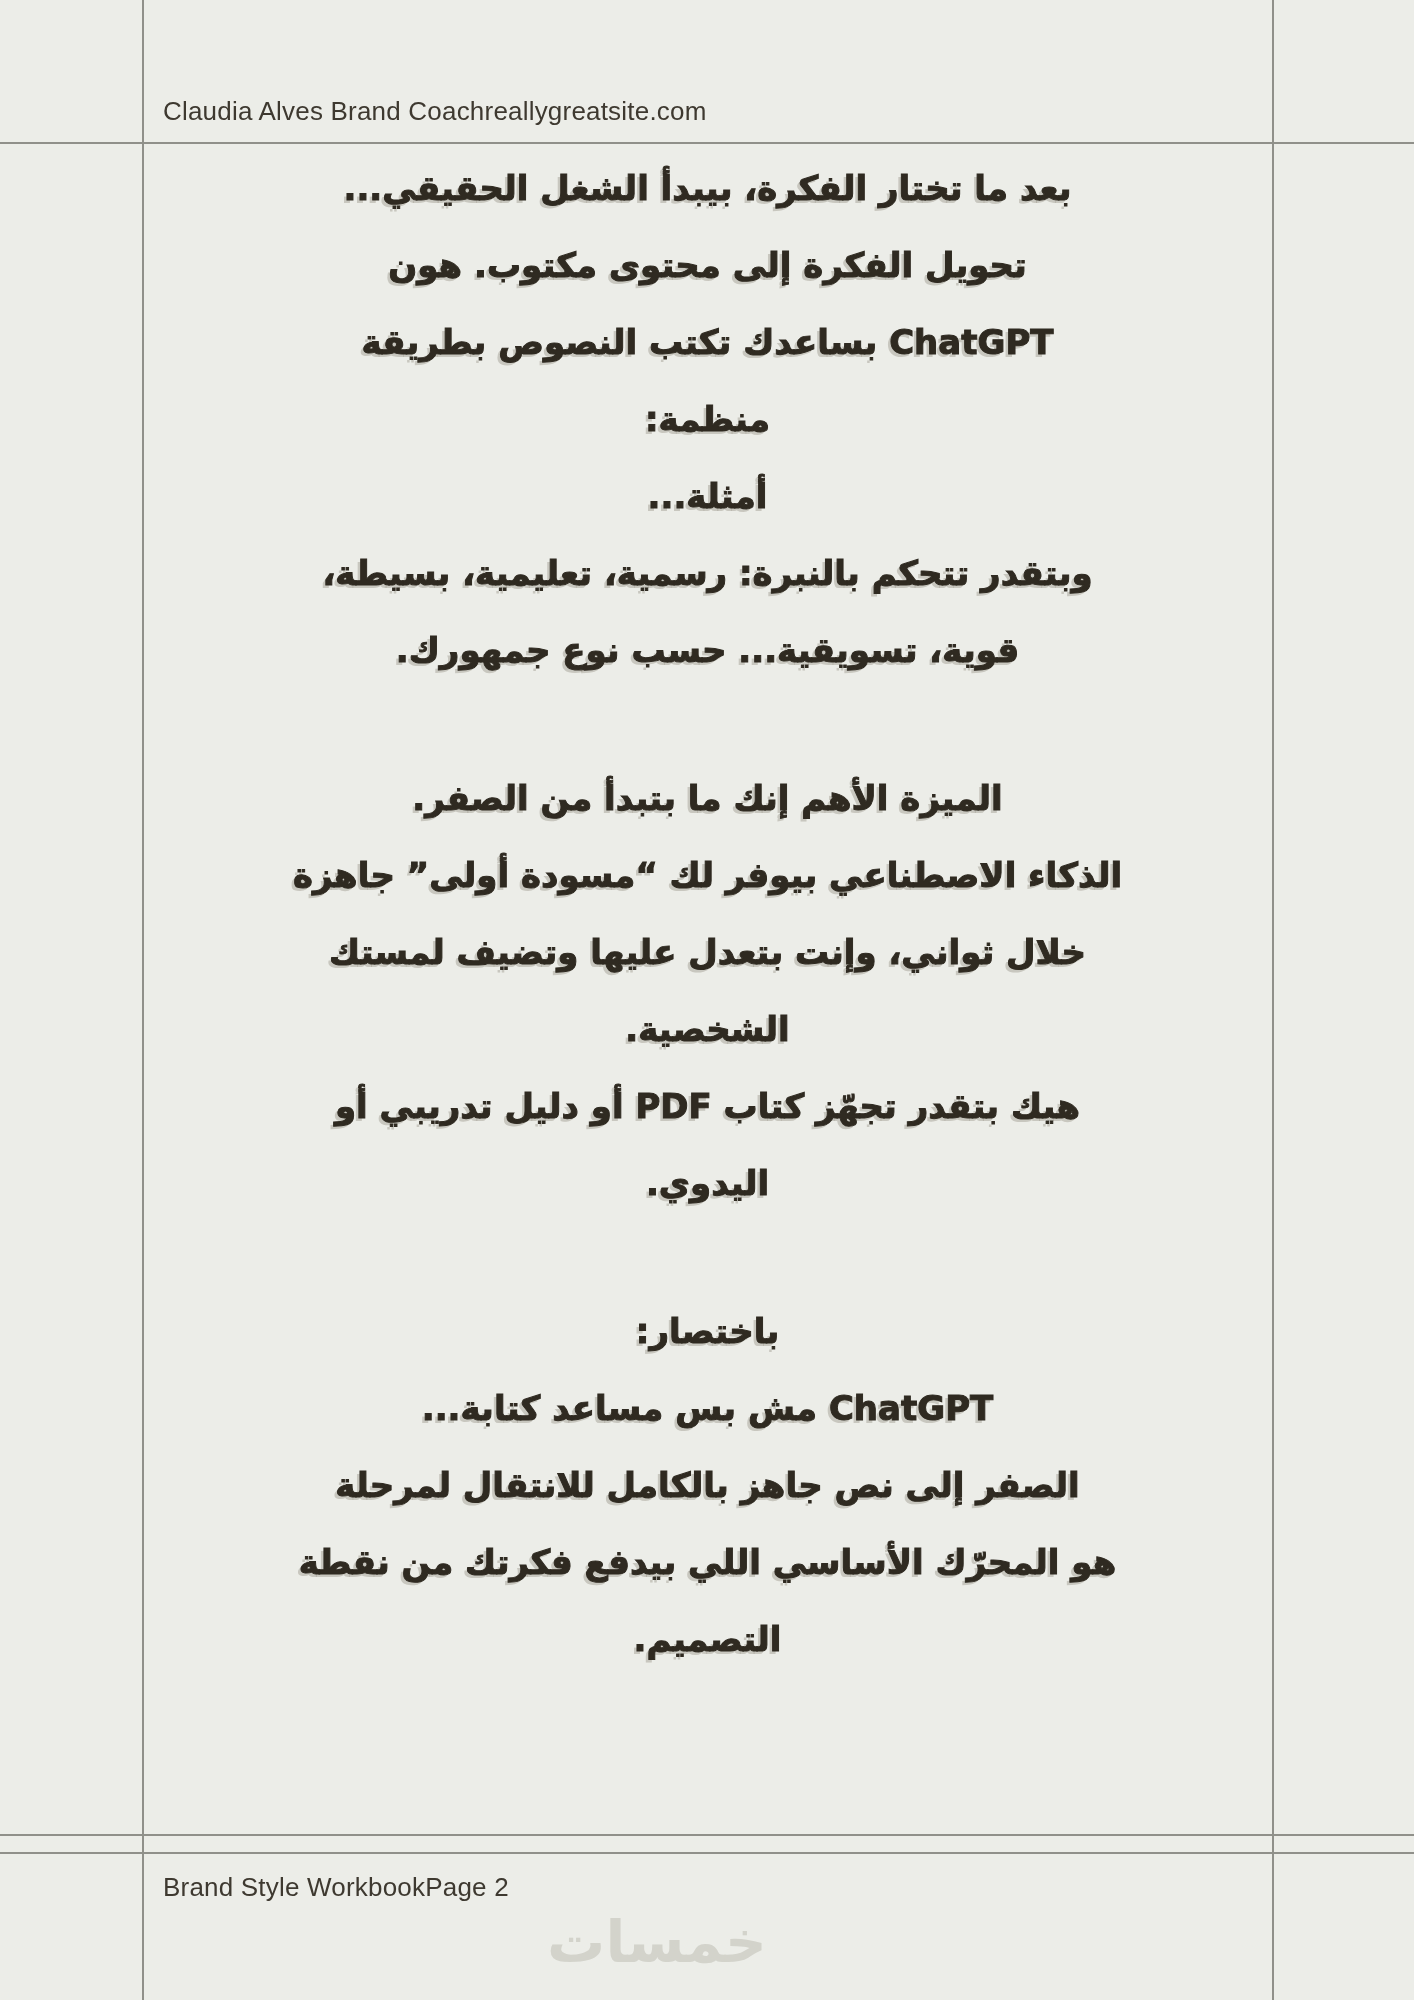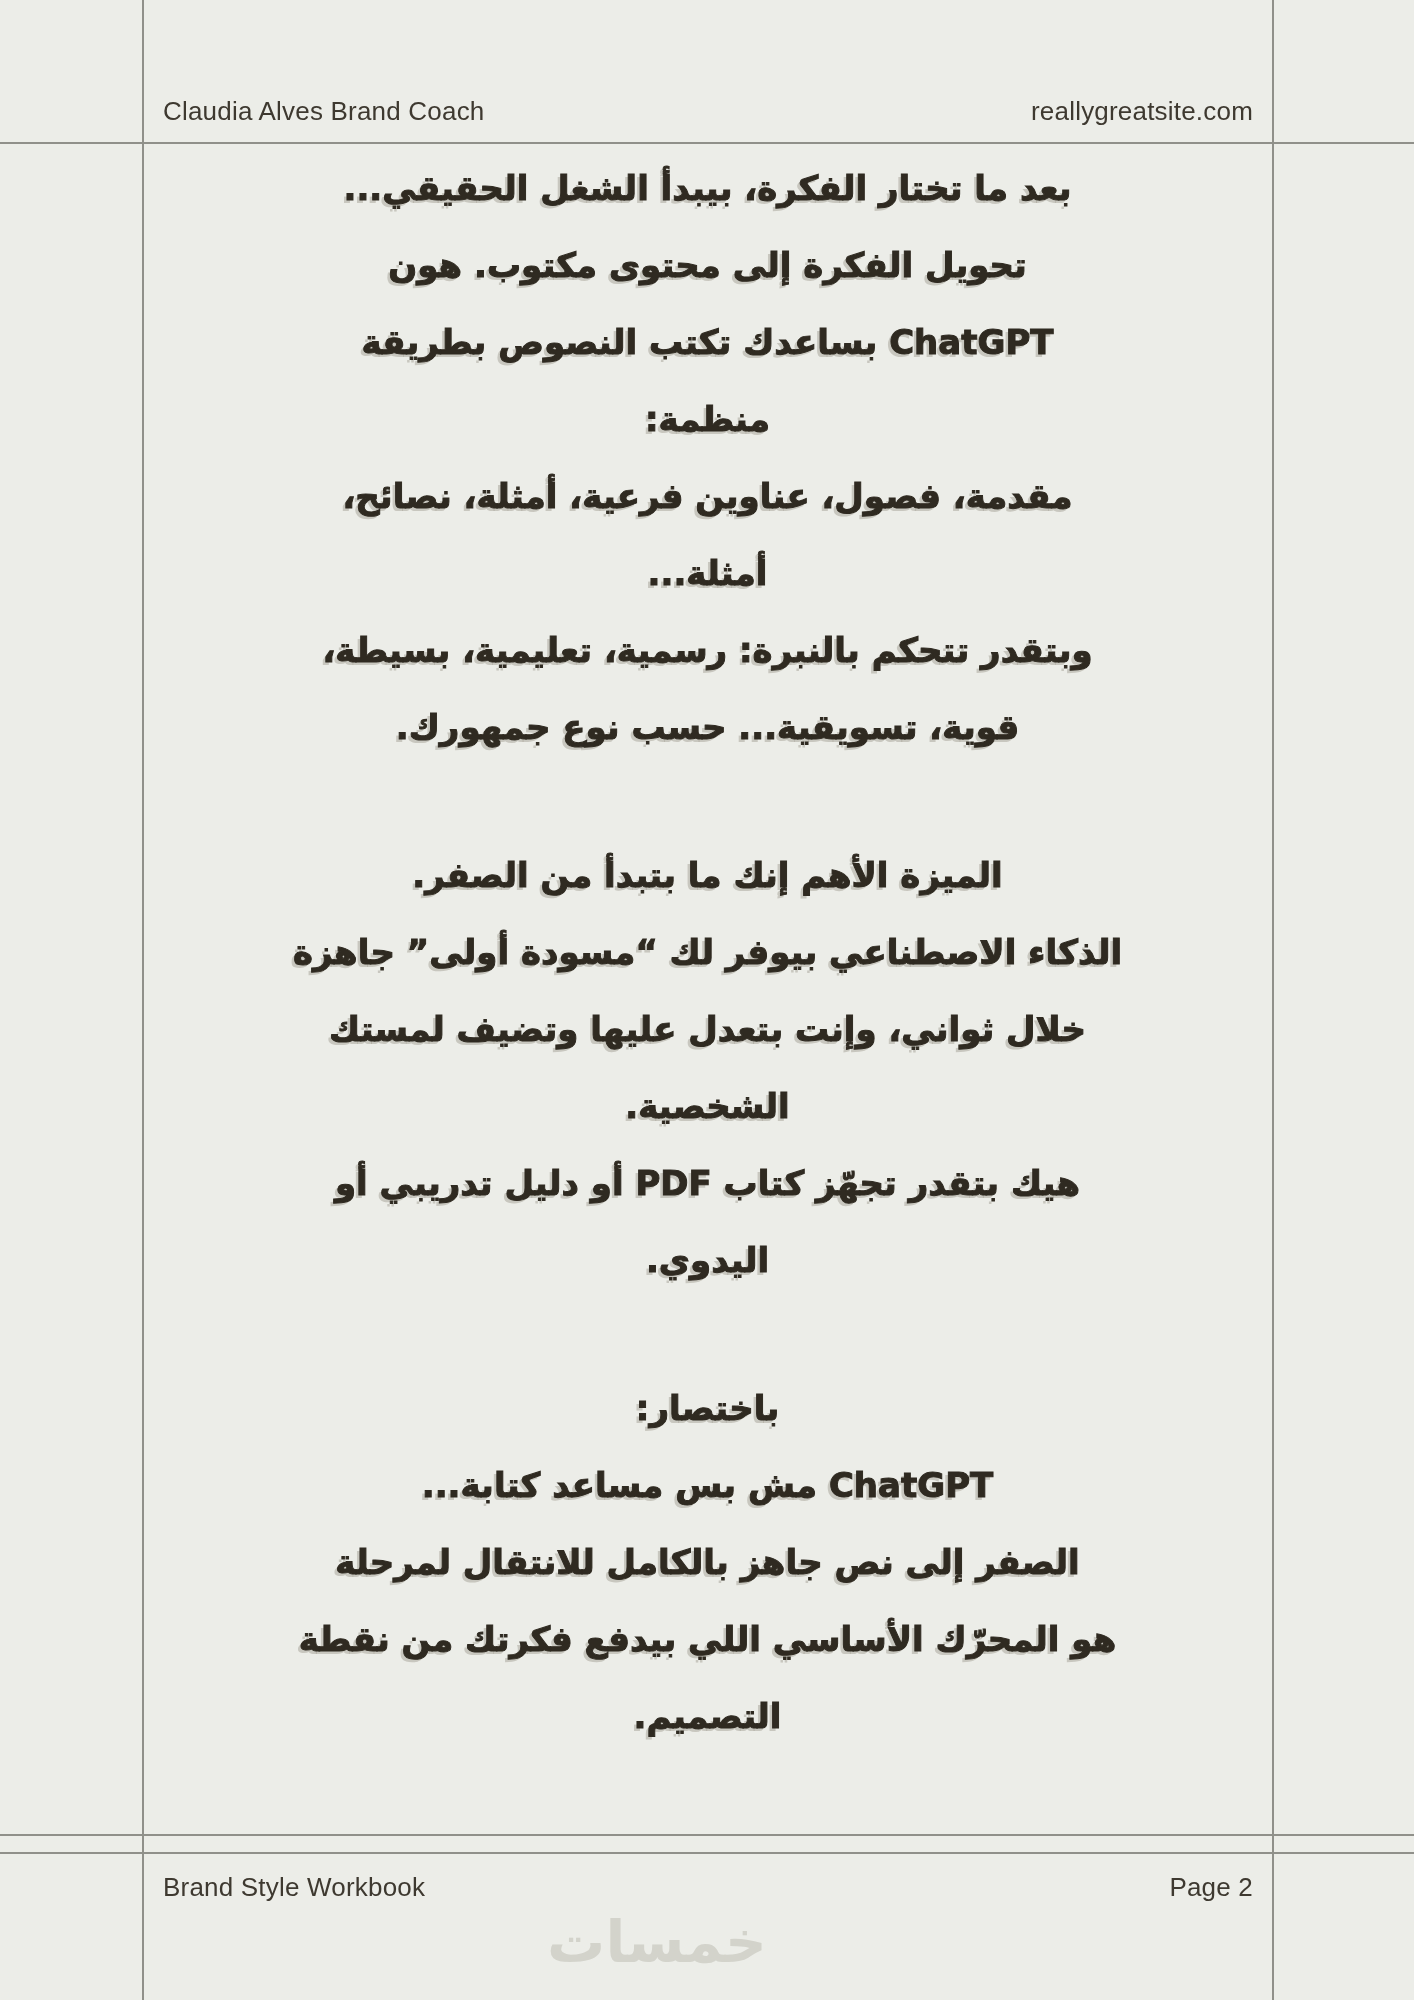--- a/index.html
+++ b/index.html
@@ -15,21 +15,21 @@
   .rule-v.left  { left: 142px; }
   .rule-v.right { left: 1272px; }
   .rule-h { left: 0; width: 1414px; height: 2px; }
   .rule-h.top { top: 142px; }
   .rule-h.bottom-1 { top: 1834px; }
   .rule-h.bottom-2 { top: 1852px; }
 
   .meta-row {
     position: absolute;
     left: 163px; width: 1090px;
-    display: flex; justify-content: space-between; align-items: baseline;
+    display: flex; align-items: baseline;
     font-size: 26px; color: #3E3930; letter-spacing: 0.2px;
   }
   .meta-row.header { top: 96px; }
   .meta-row.footer { top: 1872px; }
 
   .content {
     position: absolute;
     left: 142px; top: 150px; width: 1131px;
     direction: rtl;
     text-align: center;
@@ -69,21 +69,20 @@
   <span>Claudia Alves Brand Coach</span>
   <span>reallygreatsite.com</span>
 </div>
 
 <main class="content">
   <section class="para">
     <div class="line">بعد ما تختار الفكرة، بيبدأ الشغل الحقيقي...</div>
     <div class="line">تحويل الفكرة إلى محتوى مكتوب. هون</div>
     <div class="line">ChatGPT بساعدك تكتب النصوص بطريقة</div>
     <div class="line">منظمة:</div>
-    <div class="line">مقدمة، فصول، عناوين فرعية، أمثلة، نصائح،</div>
     <div class="line">أمثلة...</div>
     <div class="line">وبتقدر تتحكم بالنبرة: رسمية، تعليمية، بسيطة،</div>
     <div class="line">قوية، تسويقية... حسب نوع جمهورك.</div>
   </section>
 
   <section class="para">
     <div class="line">الميزة الأهم إنك ما بتبدأ من الصفر.</div>
     <div class="line">الذكاء الاصطناعي بيوفر لك “مسودة أولى” جاهزة</div>
     <div class="line">خلال ثواني، وإنت بتعدل عليها وتضيف لمستك</div>
     <div class="line">الشخصية.</div>

